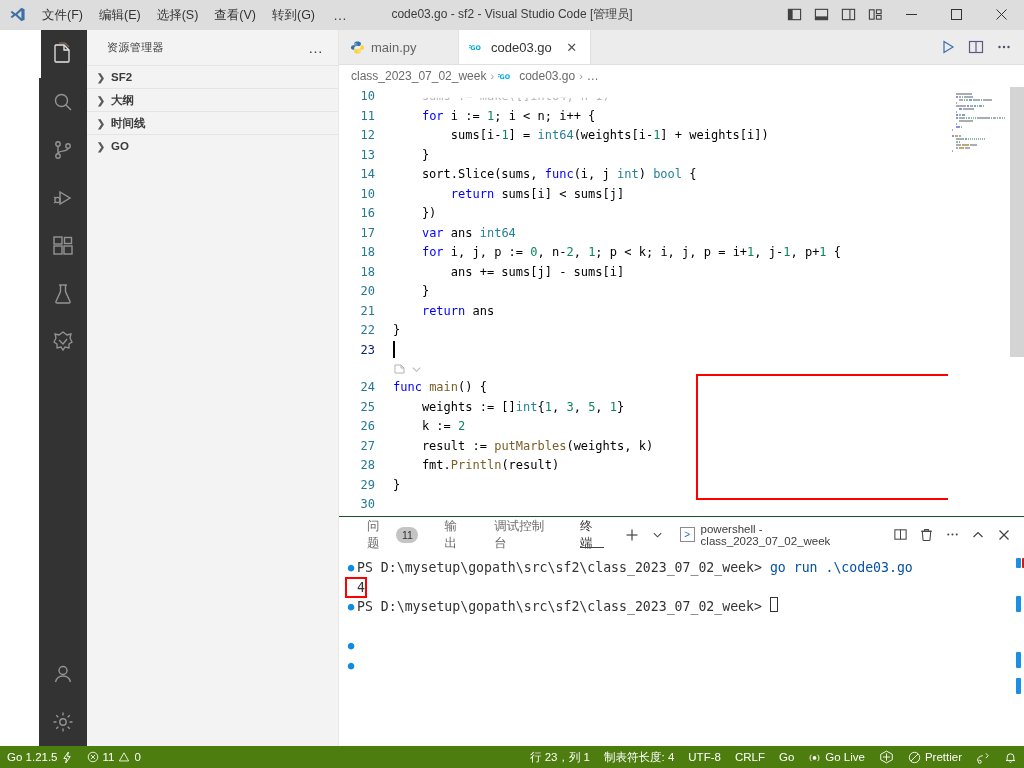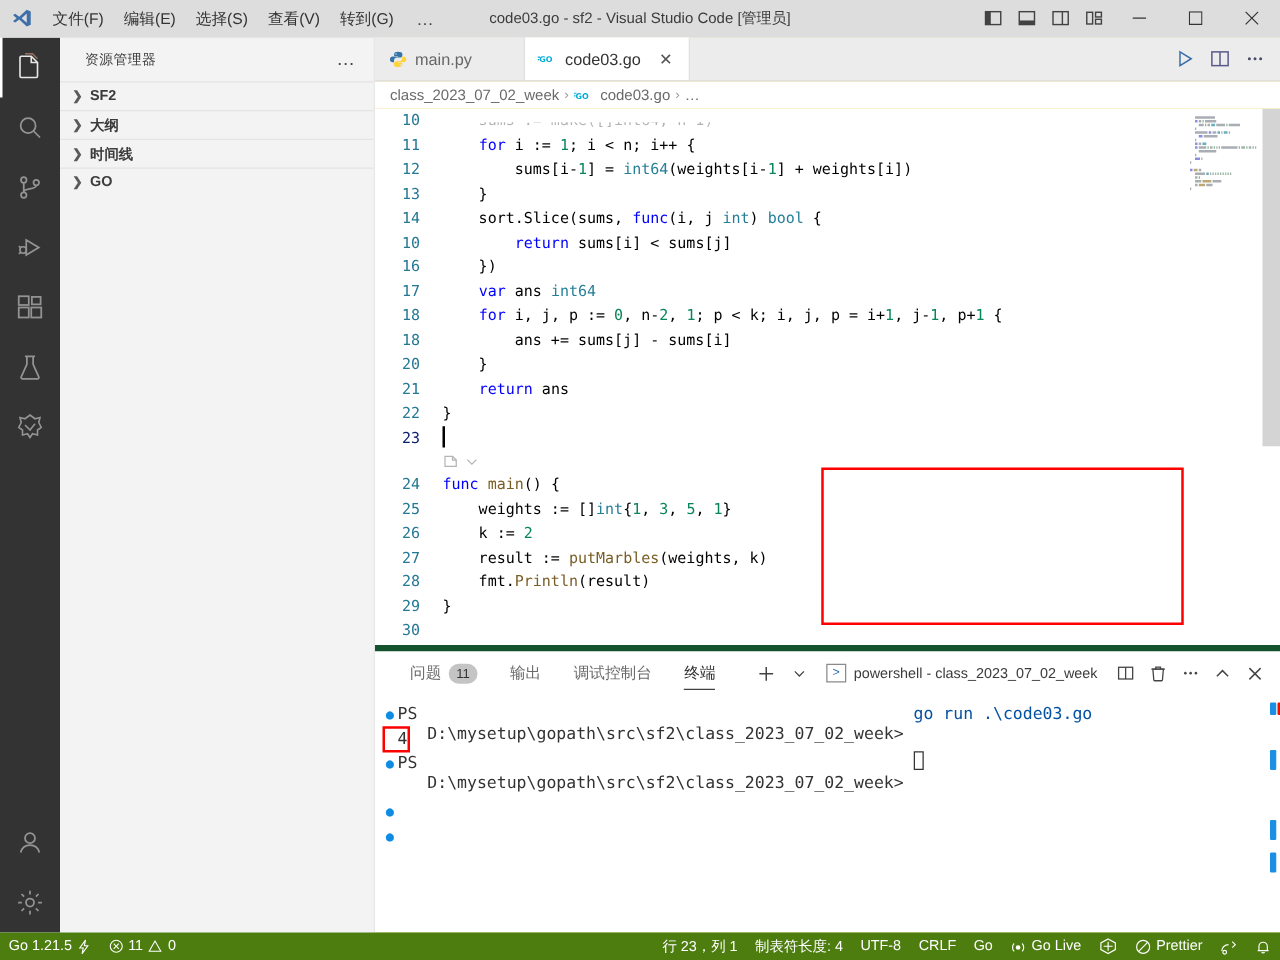--- a/index.html
+++ b/index.html
@@ -33,21 +33,21 @@
   .window-title {
     position: absolute; left: 0; right: 0; text-align: center;
     font-size: 12px; color: #3c3c3c; pointer-events: none;
     white-space: nowrap;
   }
   .title-right { margin-left: auto; display: flex; align-items: center; height: 30px; z-index:2; }
   .layout-btn { width: 27px; height: 30px; display:flex; align-items:center; justify-content:center; cursor:default; }
   .winctl { width: 45px; height: 30px; display: flex; align-items: center; justify-content: center; cursor: default; }
 
   
-  .body { flex: 1; display: flex; min-height: 0; }
+  .body { flex: 1; display: flex; min-height: 0; padding-left: 39px; }
 
   
   .activitybar {
     width: 48px; min-width: 48px; background: #333333;
     display: flex; flex-direction: column; align-items: center;
   }
   .act-item {
     width: 48px; height: 48px; display: flex; align-items: center; justify-content: center;
     position: relative; cursor: default; opacity: .62;
   }
@@ -154,21 +154,21 @@
   }
   .mm-line { height: 2px; margin-bottom: 1px; border-radius: 1px; }
   .editor-scrollbar {
     position: absolute; top: 0; right: 0; width: 14px; bottom: 0; background: transparent;
   }
   .editor-thumb { position: absolute; right: 0; width: 14px; background: rgba(100,100,100,.28); }
 
   
   .panel {
     height: 230px; min-height: 230px; background: #ffffff;
-    border-top: 5px solid #14532d;
+    border-top: 1px solid #14532d;
     display: flex; flex-direction: column;
   }
   .panel-tabs { height: 35px; min-height:35px; display: flex; align-items: center; padding-left: 18px; }
   .ptab {
     height: 35px; display: flex; align-items: center; gap: 6px;
     padding: 0 10px; margin-right: 6px;
     font-size: 12.5px; color: #6a6a6a; cursor: default; position: relative;
   }
   .ptab.active { color: #333; }
   .ptab.active::after {
@@ -192,21 +192,21 @@
   .terminal {
     flex: 1; position: relative; overflow: hidden;
     font-family: "DejaVu Sans Mono", "Liberation Mono", monospace;
     font-size: 13.2px; line-height: 19.5px; color: #333;
     padding: 6px 0 0 0;
   }
   .tline { display: flex; align-items: flex-start; height: 19.5px; padding-left: 6px; white-space: pre; position: relative; }
   .tdot { width: 12px; min-width:12px; display: flex; align-items: center; justify-content: center; color: #0e8ce4; font-size: 11px; line-height: 19.5px;}
   .t-ps { color: #333; }
   .t-cmd { color: #0451a5; }
-  .t-path { color: #333; margin-top: 16px; }
+  .t-path { color: #333; }
   .term-caret { display: inline-block; width: 8px; height: 15px; border: 1px solid #333; vertical-align: -3px; }
   .term-scrollbar { position: absolute; top: 0; right: 0; width: 14px; bottom: 0; }
   .tmark { position: absolute; right: 3px; width: 5px; height: 10px; border-radius:1px;}
 
   
   .statusbar {
     height: 22px; min-height: 22px; background: #4d7c0f;
     display: flex; align-items: center; color: #ffffff; font-size: 11.5px;
   }
   .sb-item { display: flex; align-items: center; gap: 4px; padding: 0 7px; height: 22px; cursor: default; white-space: nowrap;}

